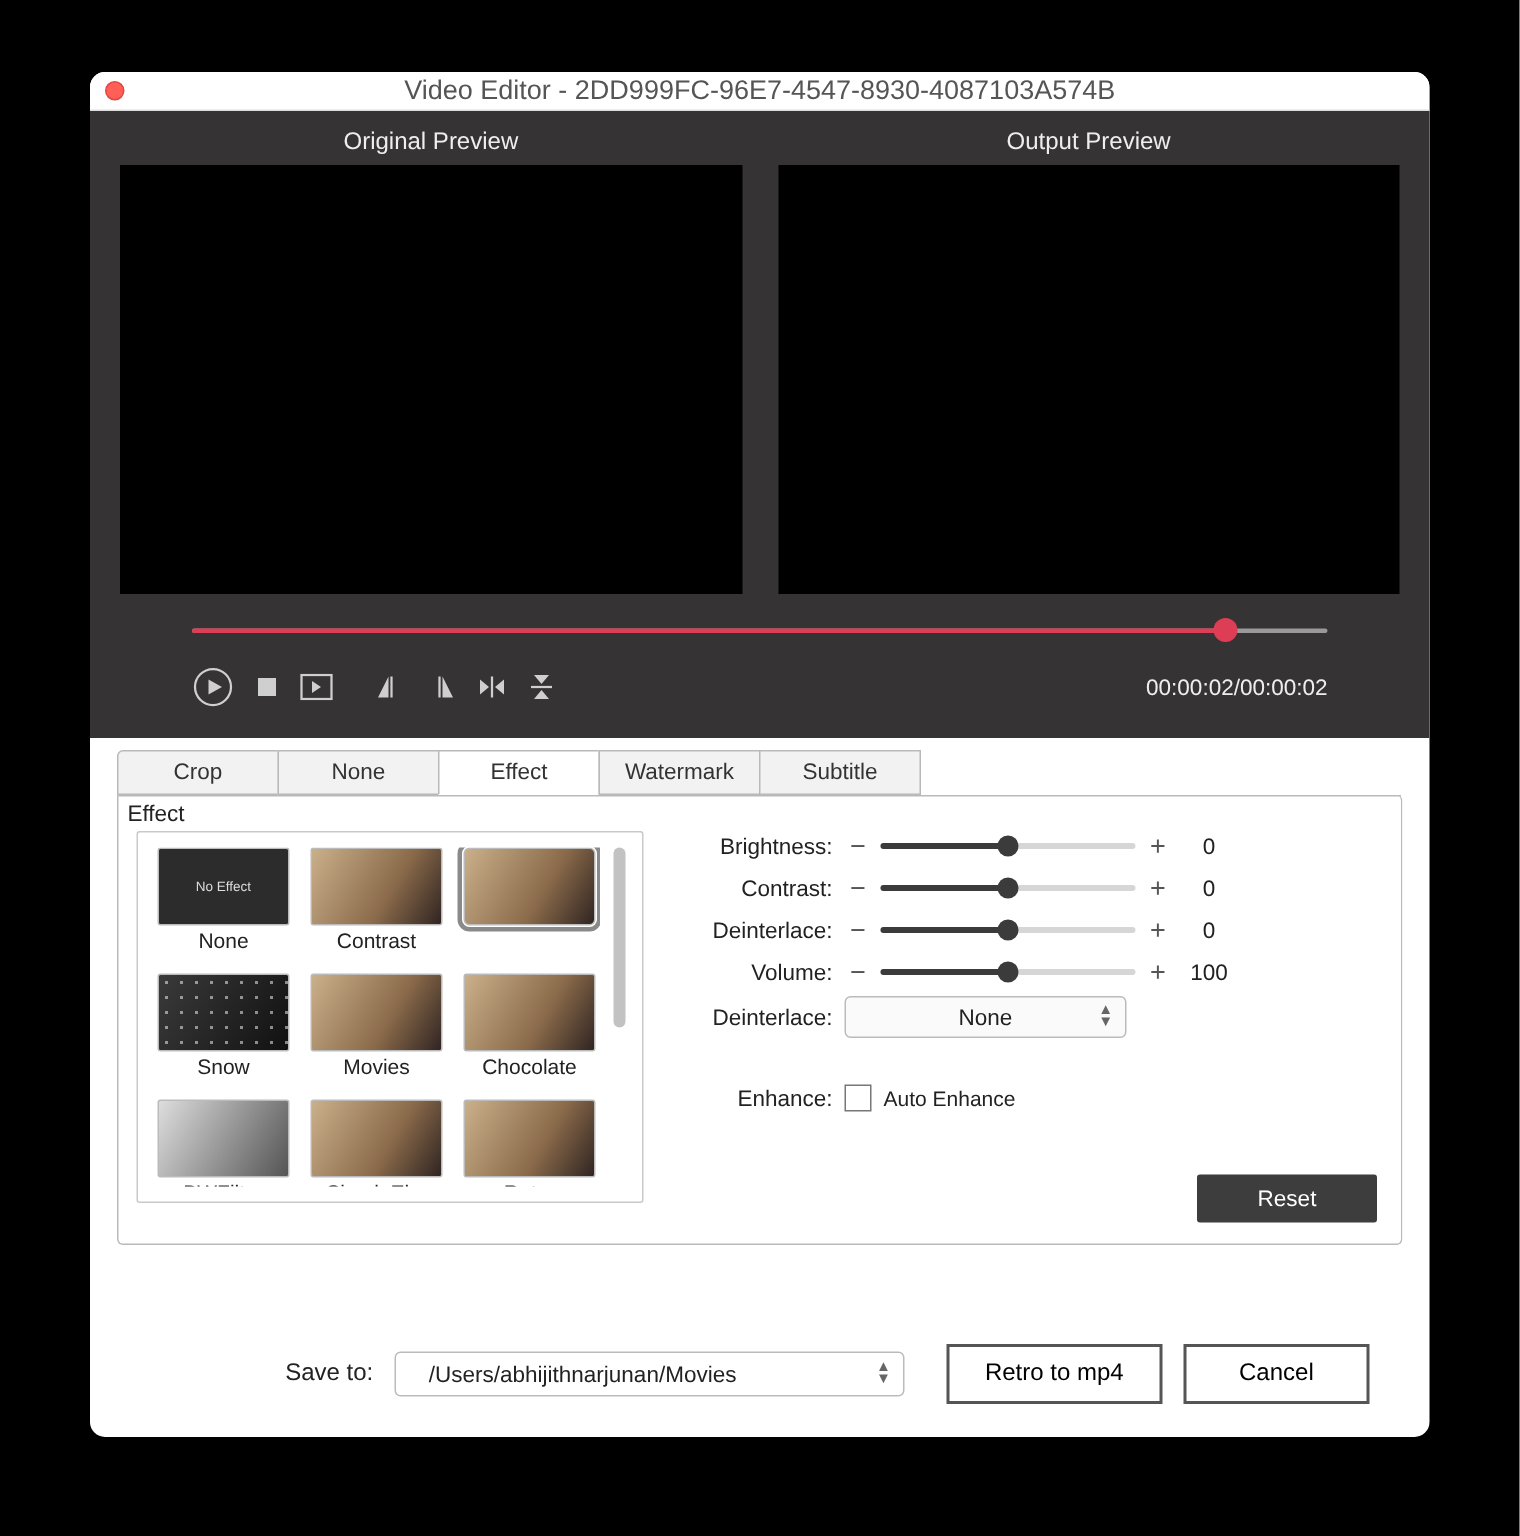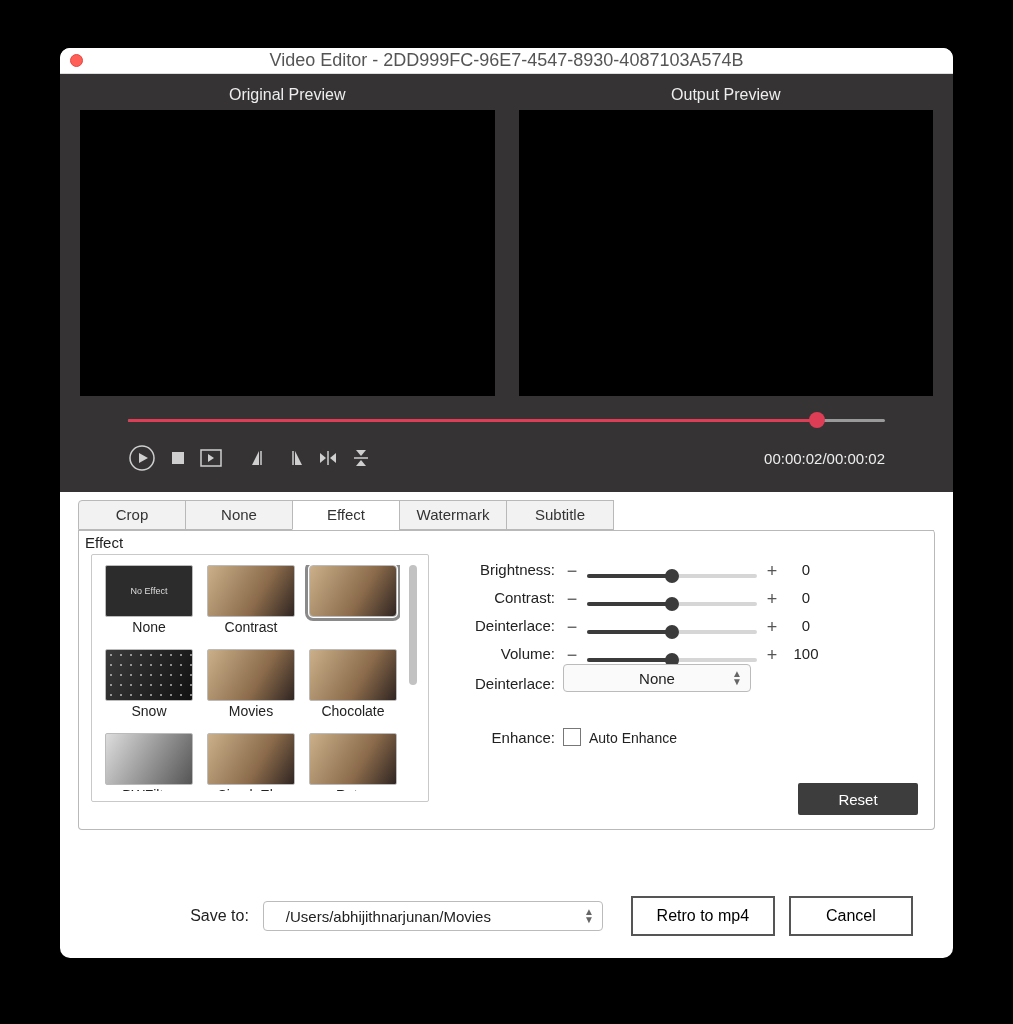--- a/index.html
+++ b/index.html
@@ -82,21 +82,21 @@
   .thumb.snow { background:linear-gradient(120deg,#3a3a3a,#111); }
   .thumb.snow::before { content:""; position:absolute; inset:0; background-image:radial-gradient(#fff 1px, transparent 1px); background-size:10px 10px; opacity:.5;}
   .thumb.bw { background:linear-gradient(120deg,#ddd,#555);}
   .thumb.sel { outline:3px solid #8a8a8a; outline-offset:1px; border-radius:4px;}
   .eff-label { font-size:14px; color:#222; margin-top:2px; white-space:nowrap; overflow:hidden; text-overflow:ellipsis; max-width:92px; margin-left:auto; margin-right:auto;}
   .eff.sel .eff-label { font-weight:700;margin-top:48px; }
   .eff-scroll { width:14px; margin-left:6px; position:relative;}
   .eff-scroll-thumb { position:absolute; top:0; left:3px; width:8px; height:120px; background:#c2c2c2; border-radius:4px;}
 
   .sliders { flex:1; padding-top:18px; }
-  .srow { display:flex; align-items:flex-end; height:28px; }
+  .srow { display:flex; align-items:center; height:28px; }
   .slab { width:110px; text-align:right; padding-right:8px; font-size:15px;}
   .minus, .plus { width:18px; text-align:center; color:#555; font-size:18px; line-height:14px; user-select:none;}
   .strack { flex:0 0 170px; height:4px; background:#d6d6d6; border-radius:2px; position:relative; margin:0 6px;}
   .sfill  { position:absolute; left:0; top:0; bottom:0; background:#3b3b3b; border-radius:2px;}
   .sthumb { position:absolute; top:-5px; width:14px; height:14px; background:#3b3b3b; border-radius:50%; transform:translateX(-50%);}
   .sval { width:50px; text-align:center; font-size:15px; }
 
   .selectbox { display:inline-flex; align-items:center; justify-content:center; width:188px; height:28px; border:1px solid #bbb; border-radius:4px; background:#fafafa; font-size:15px; position:relative;}
   .selectbox .chev { position:absolute; right:8px; font-size:10px; color:#666; line-height:8px;}
 

